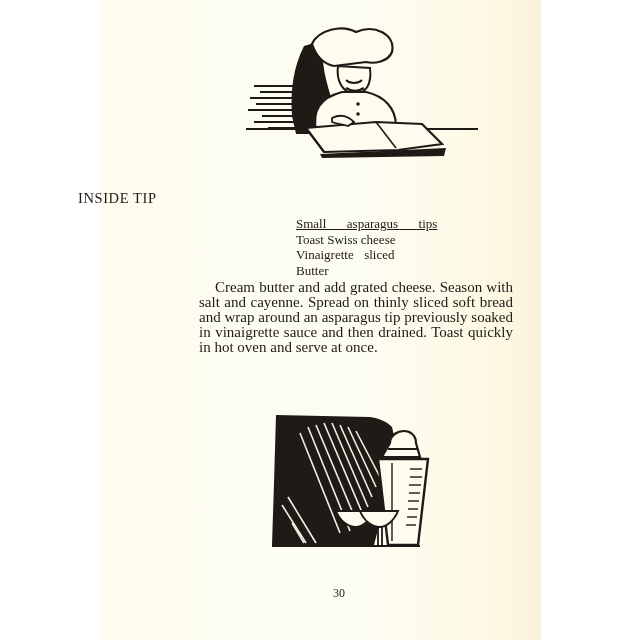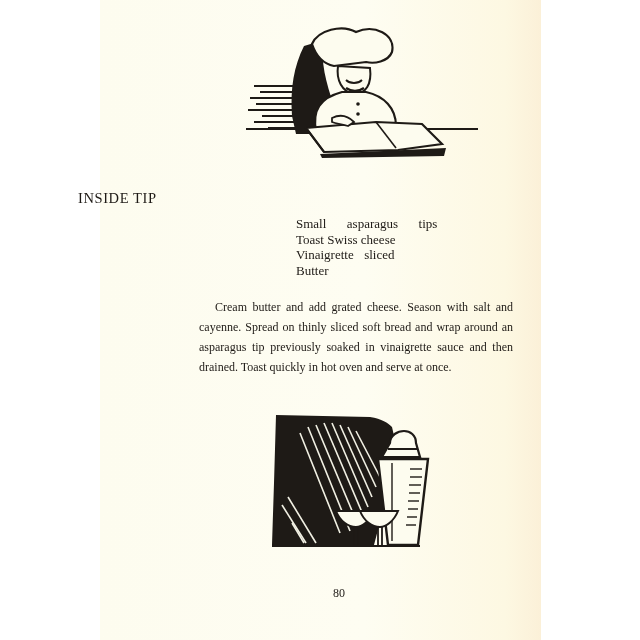--- a/index.html
+++ b/index.html
@@ -14,24 +14,24 @@
       background: linear-gradient(90deg, #fdfcef 0%, #fefdf2 60%, #fdf8e2 92%, #fbf0d8 100%);
     }
     .illus-top { position: absolute; left: 246px; top: 26px; width: 232px; height: 134px; }
     .illus-bottom { position: absolute; left: 270px; top: 413px; width: 170px; height: 144px; }
     .title {
       position: absolute; left: 0; width: 640px; top: 190px; 
       font-size: 14.5px; letter-spacing: 0.6px; padding-left: 78px; box-sizing: border-box;
     }
     .ingredients { position: absolute; left: 296px; top: 216px; font-size: 13px; line-height: 15.5px; }
     .ingredients div { white-space: pre; }
-    .ingredients .i0 { word-spacing: 7px; }
+    .ingredients .i0 { word-spacing: 7px; text-decoration: underline; }
     .ingredients .i2 { word-spacing: 2px; }
     .method {
-      position: absolute; left: 199px; top: 297px; width: 314px; font-size: 12px; line-height: 20px;
+      position: absolute; left: 199px; top: 280px; width: 314px; font-size: 15px; line-height: 15px;
       text-align: justify; text-align-last: left;
     }
     .method p { margin: 0; text-indent: 16px; }
     .page-num { position: absolute; left: 333px; top: 586px; font-size: 12px; }
   </style>
 </head>
 <body>
 
 <div class="page"></div>
 
@@ -117,13 +117,13 @@
     <line x1="122" y1="50" x2="122" y2="128"></line>
   </g>
 
   <path d="M66 98 L104 98 C100 108 92 114 86 114 C78 114 70 108 66 98 Z" fill="#fdfcef" stroke="#1e1a16" stroke-width="2"></path>
   <path d="M84 114 L84 132 M88 114 L88 132" stroke="#1e1a16" stroke-width="1.8"></path>
   <path d="M90 98 L128 98 C124 108 116 114 110 114 C102 114 94 108 90 98 Z" fill="#fdfcef" stroke="#1e1a16" stroke-width="2"></path>
   <path d="M108 114 L108 132 M112 114 L112 132" stroke="#1e1a16" stroke-width="1.8"></path>
   <line x1="2" y1="133" x2="150" y2="133" stroke="#1e1a16" stroke-width="2"></line>
 </svg>
 
-<div class="page-num">80</div>
+<div class="page-num">30</div>
 
 </body></html>

